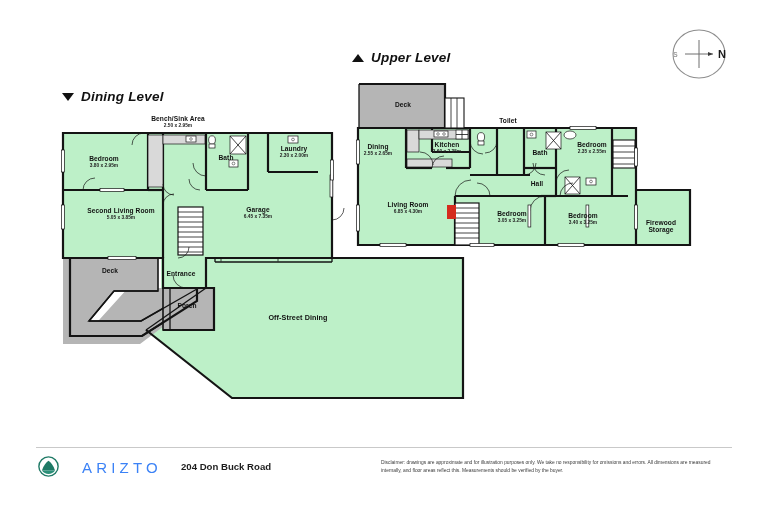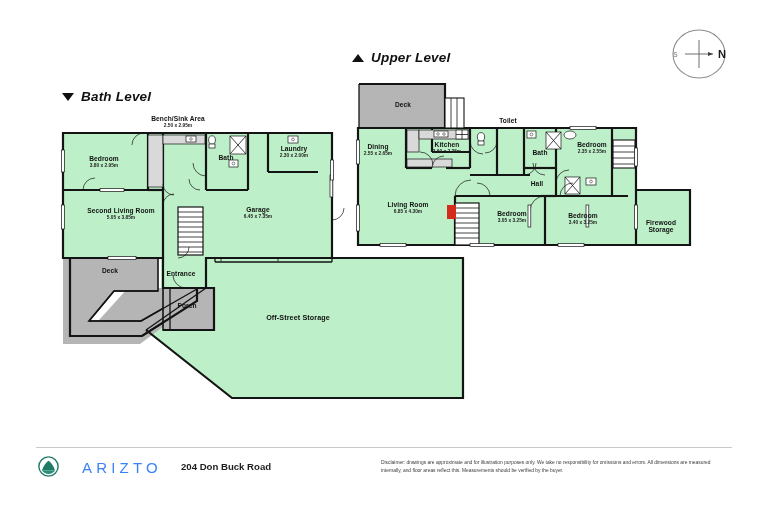--- a/index.html
+++ b/index.html
@@ -114,21 +114,21 @@
     line-height: 1.55;
     color: #3a3a3a;
     font-weight: 400;
   }
 </style>
 </head>
 <body>
 
 <div class="level-heading" id="lower-heading">
   <span class="tri tri-down"></span>
-  <span>Bath Level</span>
+  <span>Dining Level</span>
 </div>
 
 <div class="level-heading" id="upper-heading">
   <span class="tri tri-up"></span>
   <span>Upper Level</span>
 </div>
 
 <svg class="plan-svg" viewBox="0 0 768 512">
   <defs>
     <style>
@@ -335,21 +335,21 @@
 <div class="room-label" style="left:110px;top:271px">
   <span class="rname">Deck</span>
 </div>
 <div class="room-label" style="left:181px;top:274px">
   <span class="rname">Entrance</span>
 </div>
 <div class="room-label" style="left:187px;top:306px">
   <span class="rname">Porch</span>
 </div>
 <div class="room-label big" style="left:298px;top:318px">
-  <span class="rname">Off-Street Storage</span>
+  <span class="rname">Off-Street Dining</span>
 </div>
 
 <div class="room-label" style="left:403px;top:105px">
   <span class="rname">Deck</span>
 </div>
 <div class="room-label" style="left:508px;top:121px">
   <span class="rname">Toilet</span>
 </div>
 <div class="room-label" style="left:378px;top:150px">
   <span class="rname">Dining</span>

